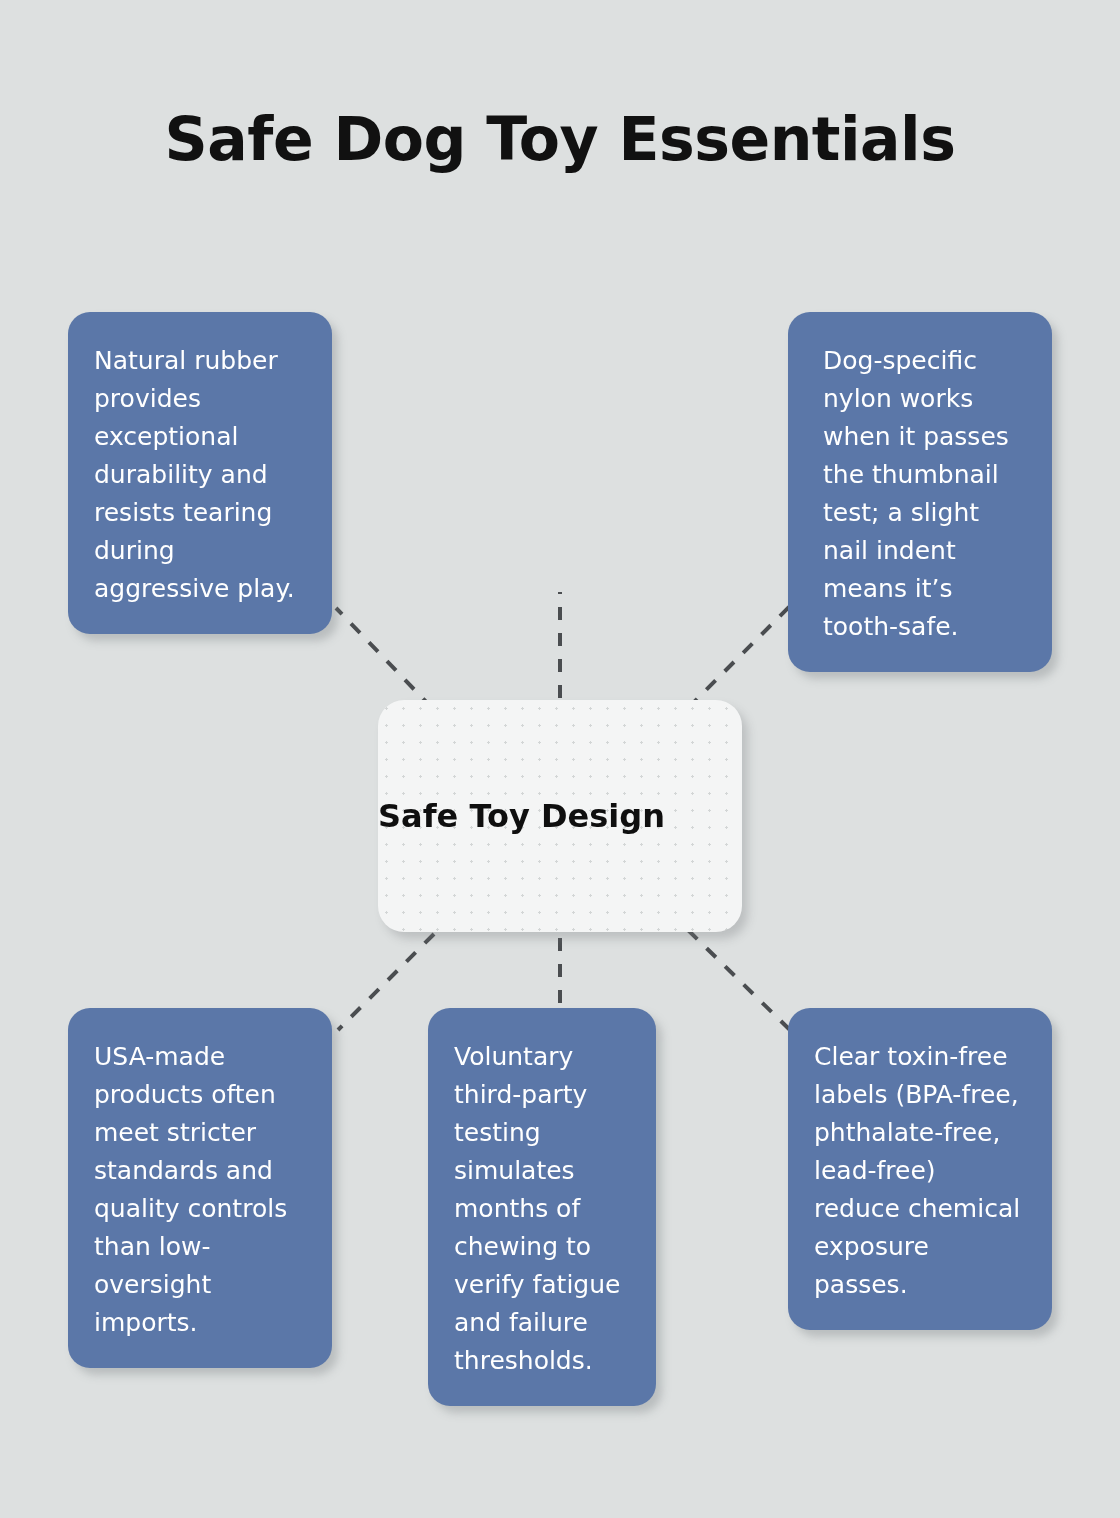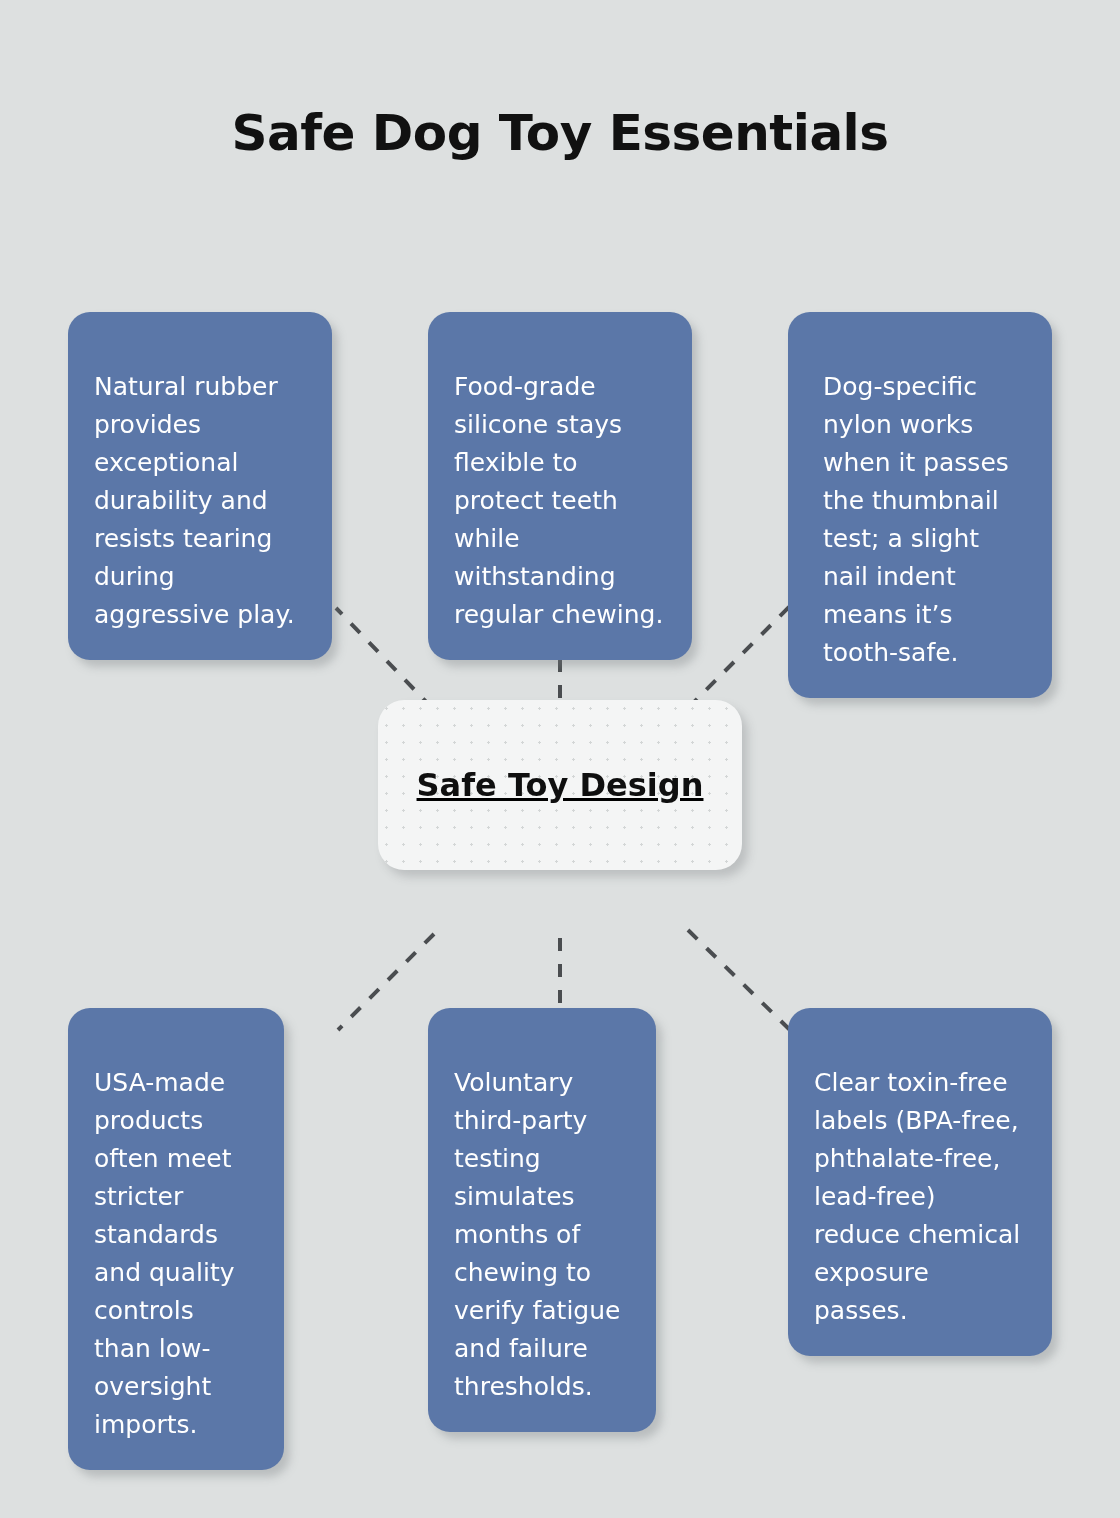--- a/index.html
+++ b/index.html
@@ -17,21 +17,21 @@
     position: relative;
     width: 1120px;
     height: 1518px;
   }
   #page-title {
     position: absolute;
     left: 0;
     top: 104px;
     width: 1120px;
     text-align: center;
-    font-size: 50px;
+    font-size: 60px;
     font-weight: bold;
     color: #111111;
     letter-spacing: -0.5px;
     font-family: "DejaVu Sans", sans-serif;
   }
   .connector-layer {
     position: absolute;
     left: 0;
     top: 0;
     width: 1120px;
@@ -45,52 +45,50 @@
     background: #5b77a8;
     color: #ffffff;
     padding: 30px 26px 26px 26px;
     font-size: 25px;
     line-height: 1.52;
     font-family: "DejaVu Sans", sans-serif;
     box-shadow: 6px 7px 9px rgba(120,125,128,0.35);
   }
   .node-text {
     display: block;
-    margin-top: 26px;
   }
   #center-node {
     position: absolute;
     left: 378px;
     top: 700px;
     width: 364px;
-    height: 170px;
+    height: 232px;
     box-sizing: border-box;
     border-radius: 26px;
     background: #f4f5f5;
     background-image: radial-gradient(#d3d6d6 1.1px, transparent 1.2px);
     background-size: 17px 17px;
     box-shadow: 6px 7px 10px rgba(120,125,128,0.32);
     display: flex;
     align-items: center;
-    justify-content: center;
-    text-decoration: underline;
+    justify-content: flex-start;
   }
   #center-label {
     font-size: 32px;
     font-weight: bold;
     color: #0f0f0f;
     font-family: "DejaVu Sans", sans-serif;
     text-align: center;
   }
   
   #node-0 { left: 68px;  top: 312px;  width: 264px; }
   #node-1 { left: 428px; top: 312px;  width: 264px; }
   #node-2 { left: 788px; top: 312px;  width: 264px; padding-left: 35px; }
   
-  #node-3 { left: 68px;  top: 1008px; width: 216px; }
+  #node-3 { left: 68px;  top: 1008px; width: 264px; }
   #node-4 { left: 428px; top: 1008px; width: 228px; }
   #node-5 { left: 788px; top: 1008px; width: 264px; }
 </style>
 </head>
 <body>
 
 <div id="canvas">
 
   <div id="page-title">Safe Dog Toy Essentials</div>
 
@@ -102,23 +100,20 @@
       <line x1="434" y1="934" x2="338" y2="1030"></line>
       <line x1="560" y1="938" x2="560" y2="1012"></line>
       <line x1="688" y1="930" x2="790" y2="1030"></line>
     </g>
   </svg>
 
   <div class="node" id="node-0">
     <span class="node-text">Natural rubber provides exceptional durability and resists tearing during aggressive play.</span>
   </div>
 
-  <div class="node" id="node-1">
-    <span class="node-text">Food-grade silicone stays flexible to protect teeth while withstanding regular chewing.</span>
-  </div>
 
   <div class="node" id="node-2">
     <span class="node-text">Dog-specific nylon works when it passes the thumbnail test; a slight nail indent means it’s tooth-safe.</span>
   </div>
 
   <div id="center-node">
     <span id="center-label">Safe Toy Design</span>
   </div>
 
   <div class="node" id="node-3">

